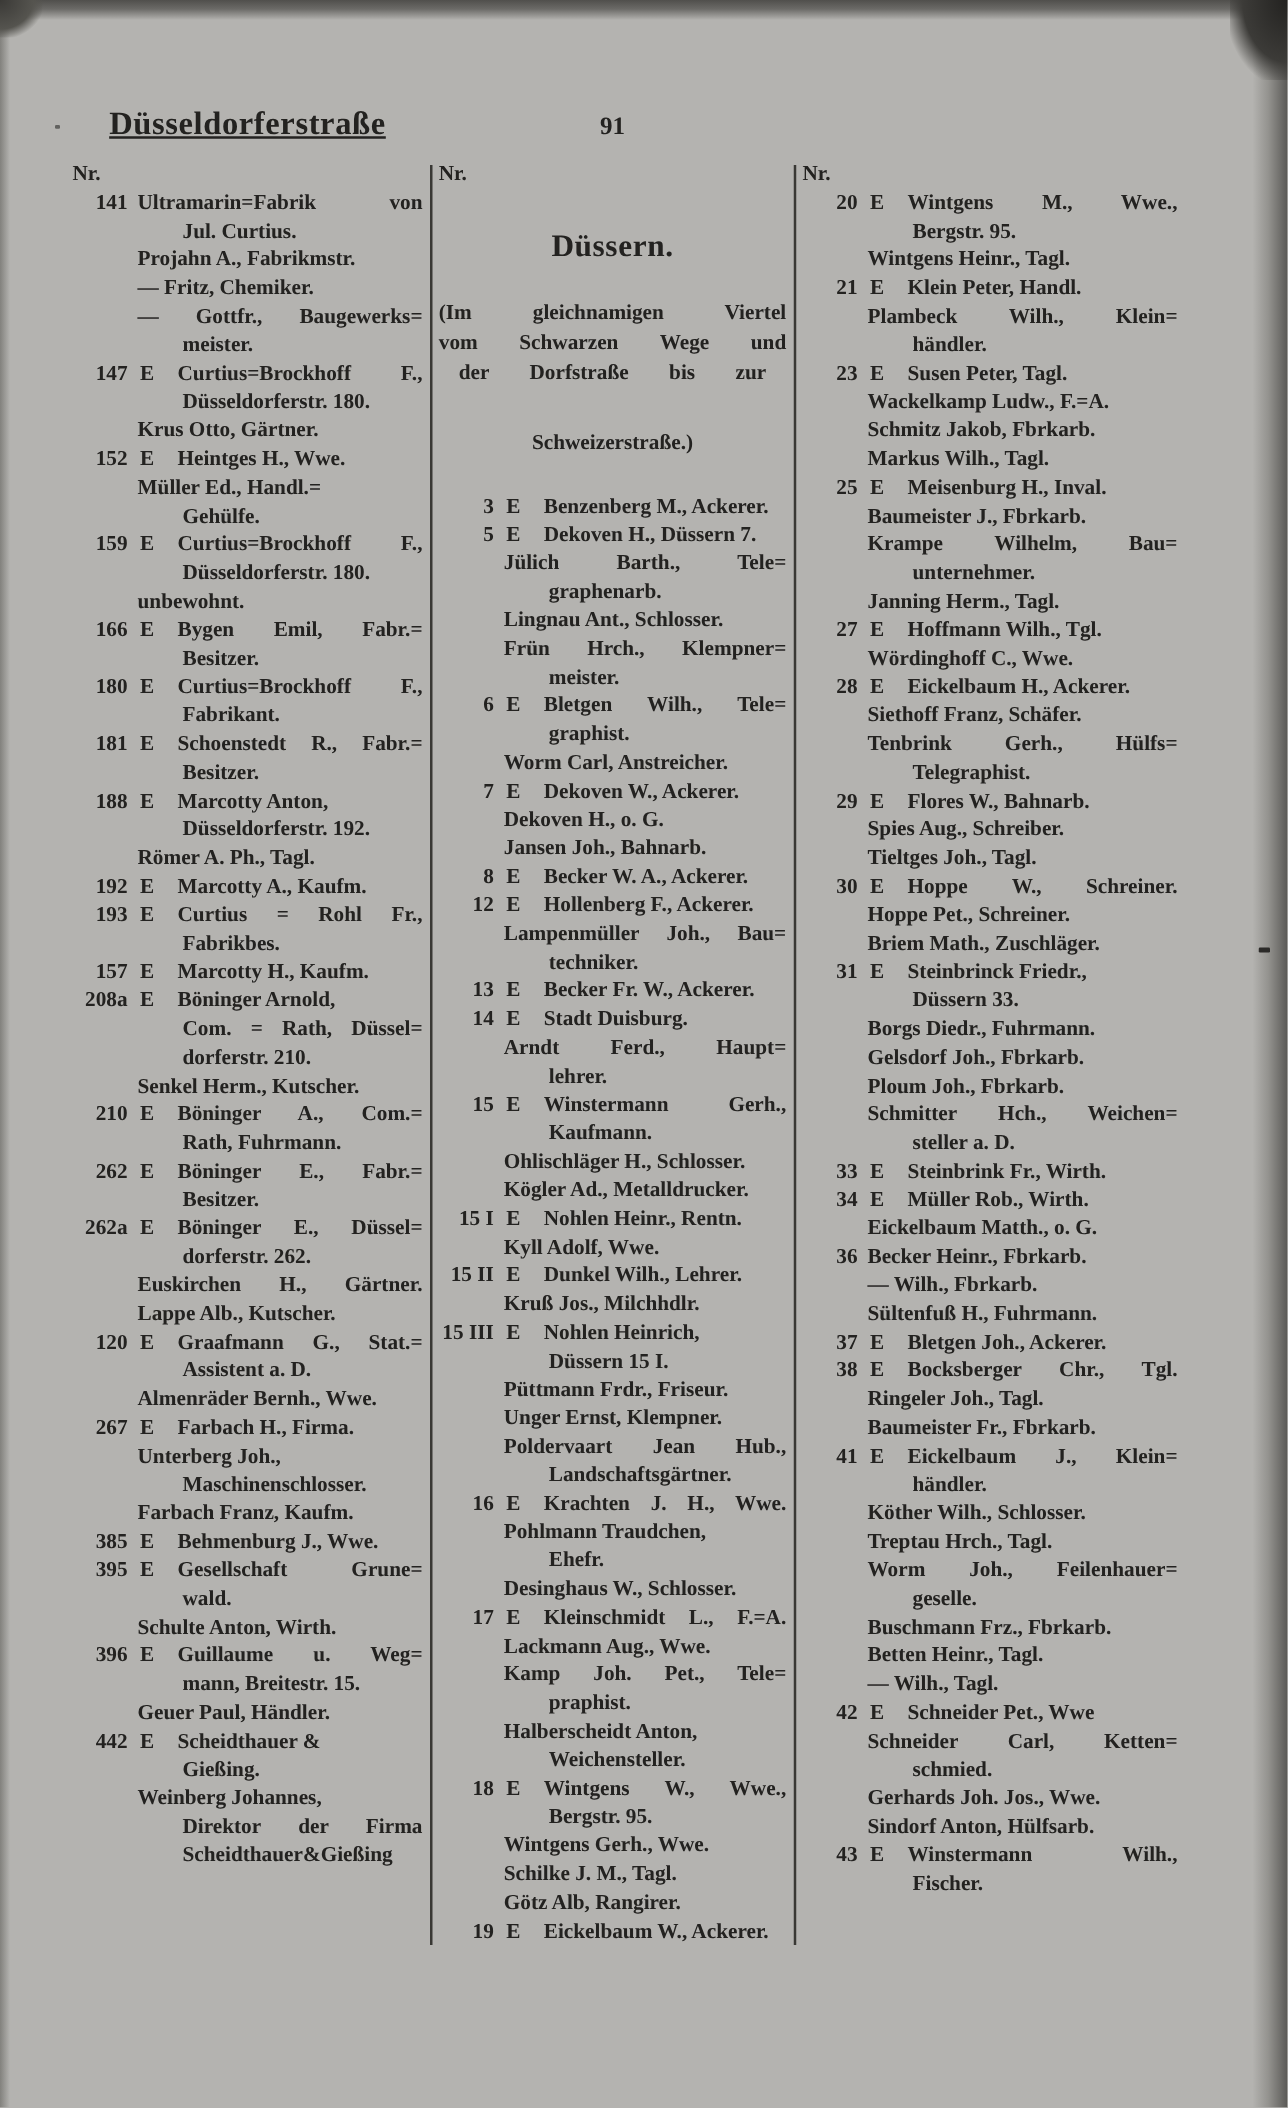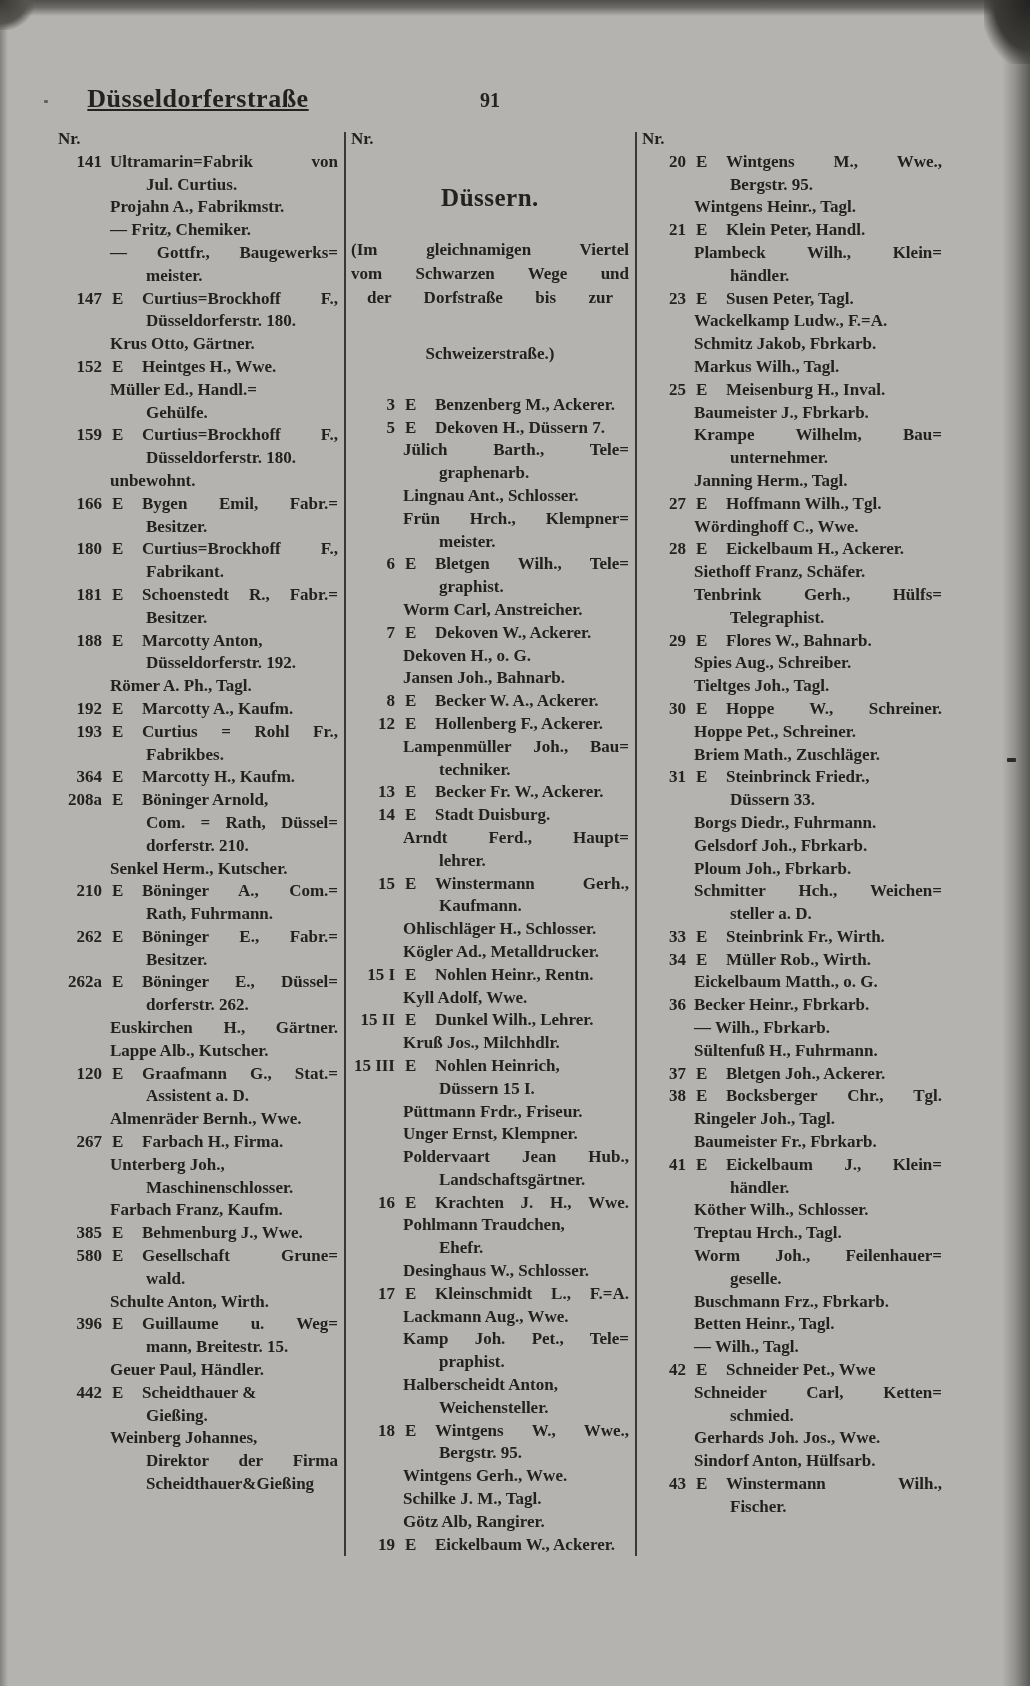--- a/index.html
+++ b/index.html
@@ -188,21 +188,21 @@
       </div>
       <div class="ln t-e j">
         <span class="nr">193</span>
         <span class="mk">E</span>
         <span class="tx">Curtius = Rohl Fr.,</span>
       </div>
       <div class="ln t-c">
         <span class="tx">Fabrikbes.</span>
       </div>
       <div class="ln t-e">
-        <span class="nr">364</span>
+        <span class="nr">157</span>
         <span class="mk">E</span>
         <span class="tx">Marcotty H., Kaufm.</span>
       </div>
       <div class="ln t-e">
         <span class="nr">208a</span>
         <span class="mk">E</span>
         <span class="tx">Böninger Arnold,</span>
       </div>
       <div class="ln t-c j">
         <span class="tx">Com. = Rath, Düssel=</span>
@@ -267,21 +267,21 @@
       </div>
       <div class="ln t-r">
         <span class="tx">Farbach Franz, Kaufm.</span>
       </div>
       <div class="ln t-e">
         <span class="nr">385</span>
         <span class="mk">E</span>
         <span class="tx">Behmenburg J., Wwe.</span>
       </div>
       <div class="ln t-e j">
-        <span class="nr">580</span>
+        <span class="nr">395</span>
         <span class="mk">E</span>
         <span class="tx">Gesellschaft Grune=</span>
       </div>
       <div class="ln t-c">
         <span class="tx">wald.</span>
       </div>
       <div class="ln t-r">
         <span class="tx">Schulte Anton, Wirth.</span>
       </div>
       <div class="ln t-e j">

